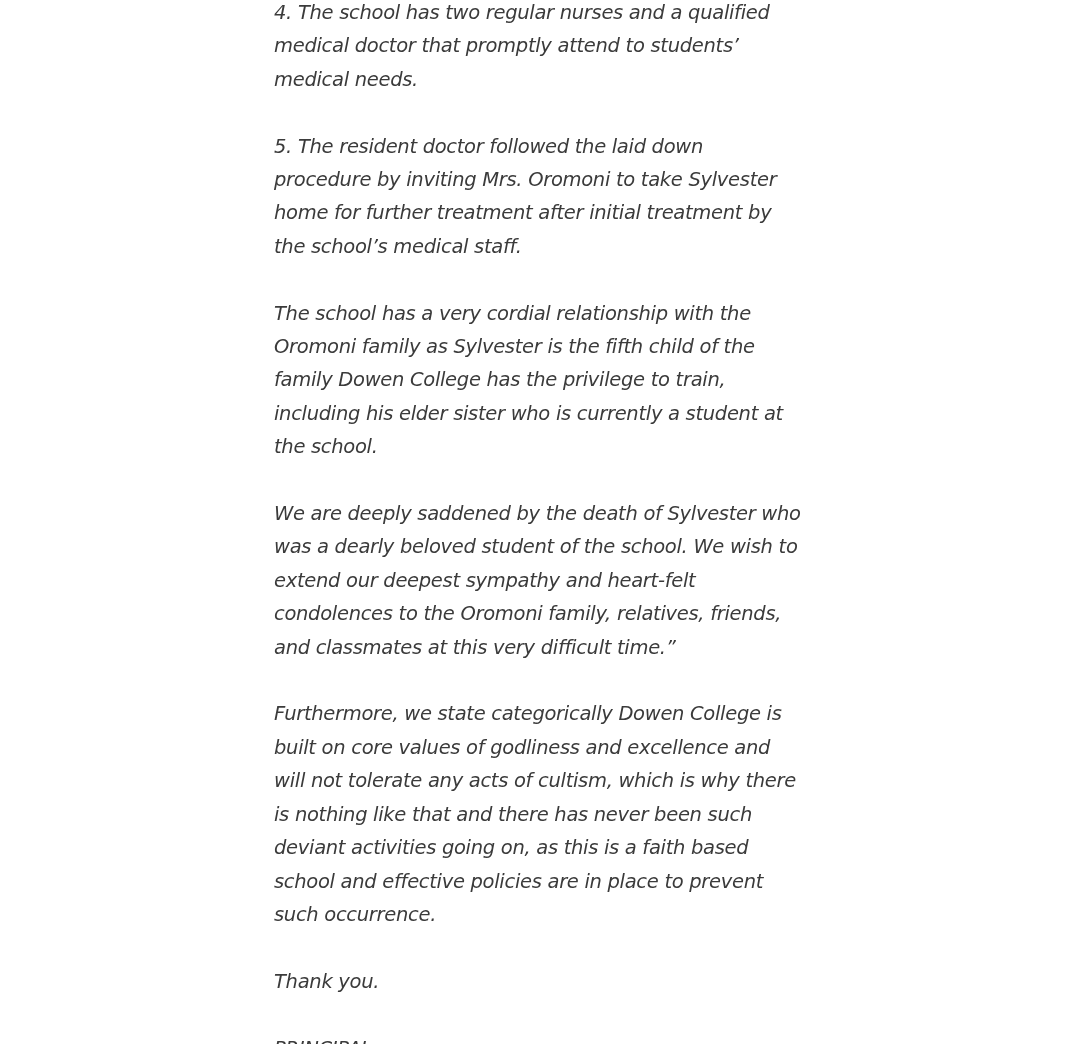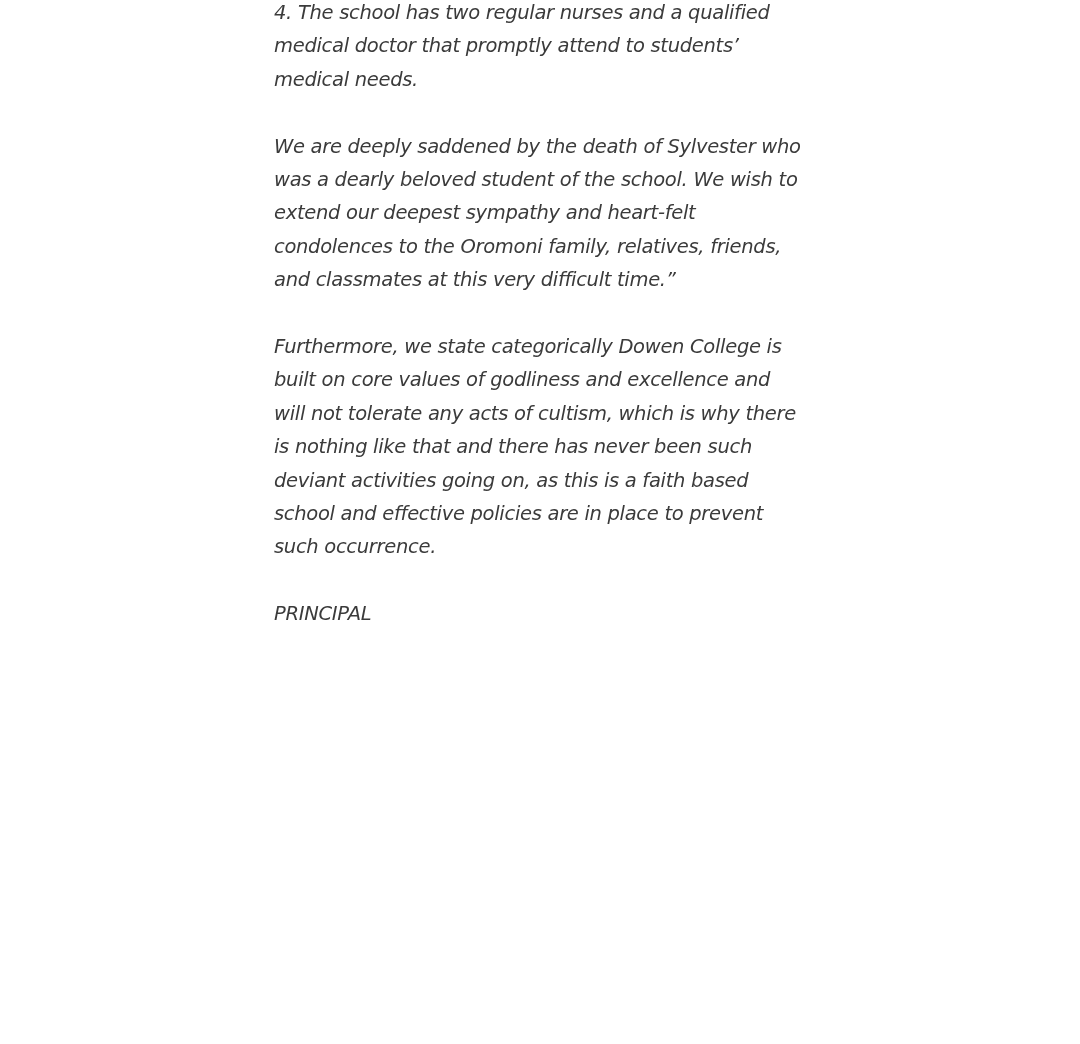--- a/index.html
+++ b/index.html
@@ -31,17 +31,20 @@
     margin: 0 0 33.4px 0;
     padding: 0;
   }
 </style>
 </head>
 <body style="background: rgb(255, 255, 255);">
 
 <div class="page">
   <div class="text-block" style="color: rgb(59, 59, 59);">
       <p class="para">4. The school has two regular nurses and a qualified<br>medical doctor that promptly attend to students’<br>medical needs.</p>
+      <p class="para">5. The resident doctor followed the laid down<br>procedure by inviting Mrs. Oromoni to take Sylvester<br>home for further treatment after initial treatment by<br>the school’s medical staff.</p>
+      <p class="para">The school has a very cordial relationship with the<br>Oromoni family as Sylvester is the fifth child of the<br>family Dowen College has the privilege to train,<br>including his elder sister who is currently a student at<br>the school.</p>
       <p class="para">We are deeply saddened by the death of Sylvester who<br>was a dearly beloved student of the school. We wish to<br>extend our deepest sympathy and heart-felt<br>condolences to the Oromoni family, relatives, friends,<br>and classmates at this very difficult time.”</p>
       <p class="para">Furthermore, we state categorically Dowen College is<br>built on core values of godliness and excellence and<br>will not tolerate any acts of cultism, which is why there<br>is nothing like that and there has never been such<br>deviant activities going on, as this is a faith based<br>school and effective policies are in place to prevent<br>such occurrence.</p>
+      <p class="para">Thank you.</p>
       <p class="para">PRINCIPAL</p>
     </div>
 </div>
 
 </body></html>

